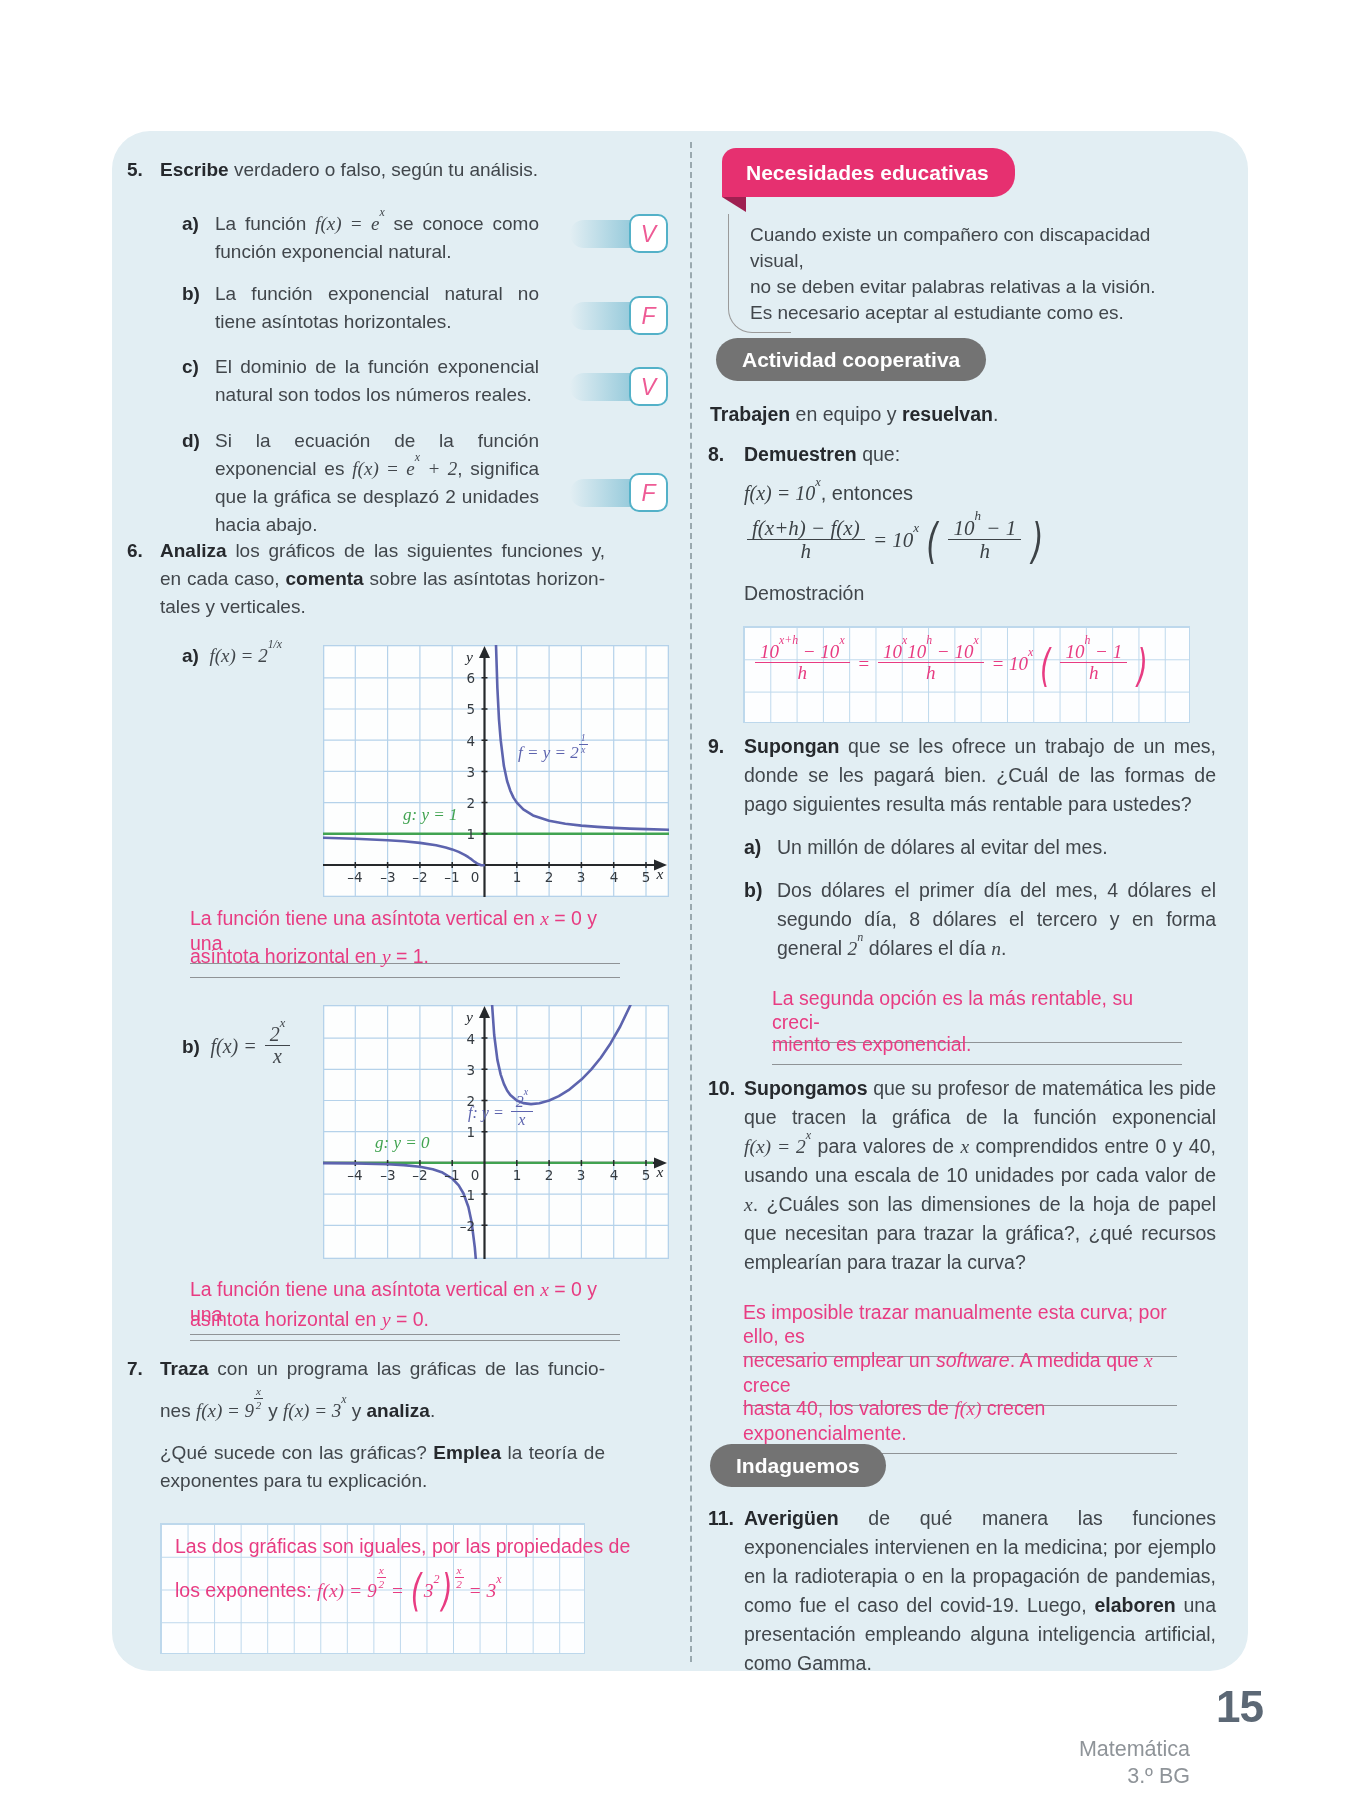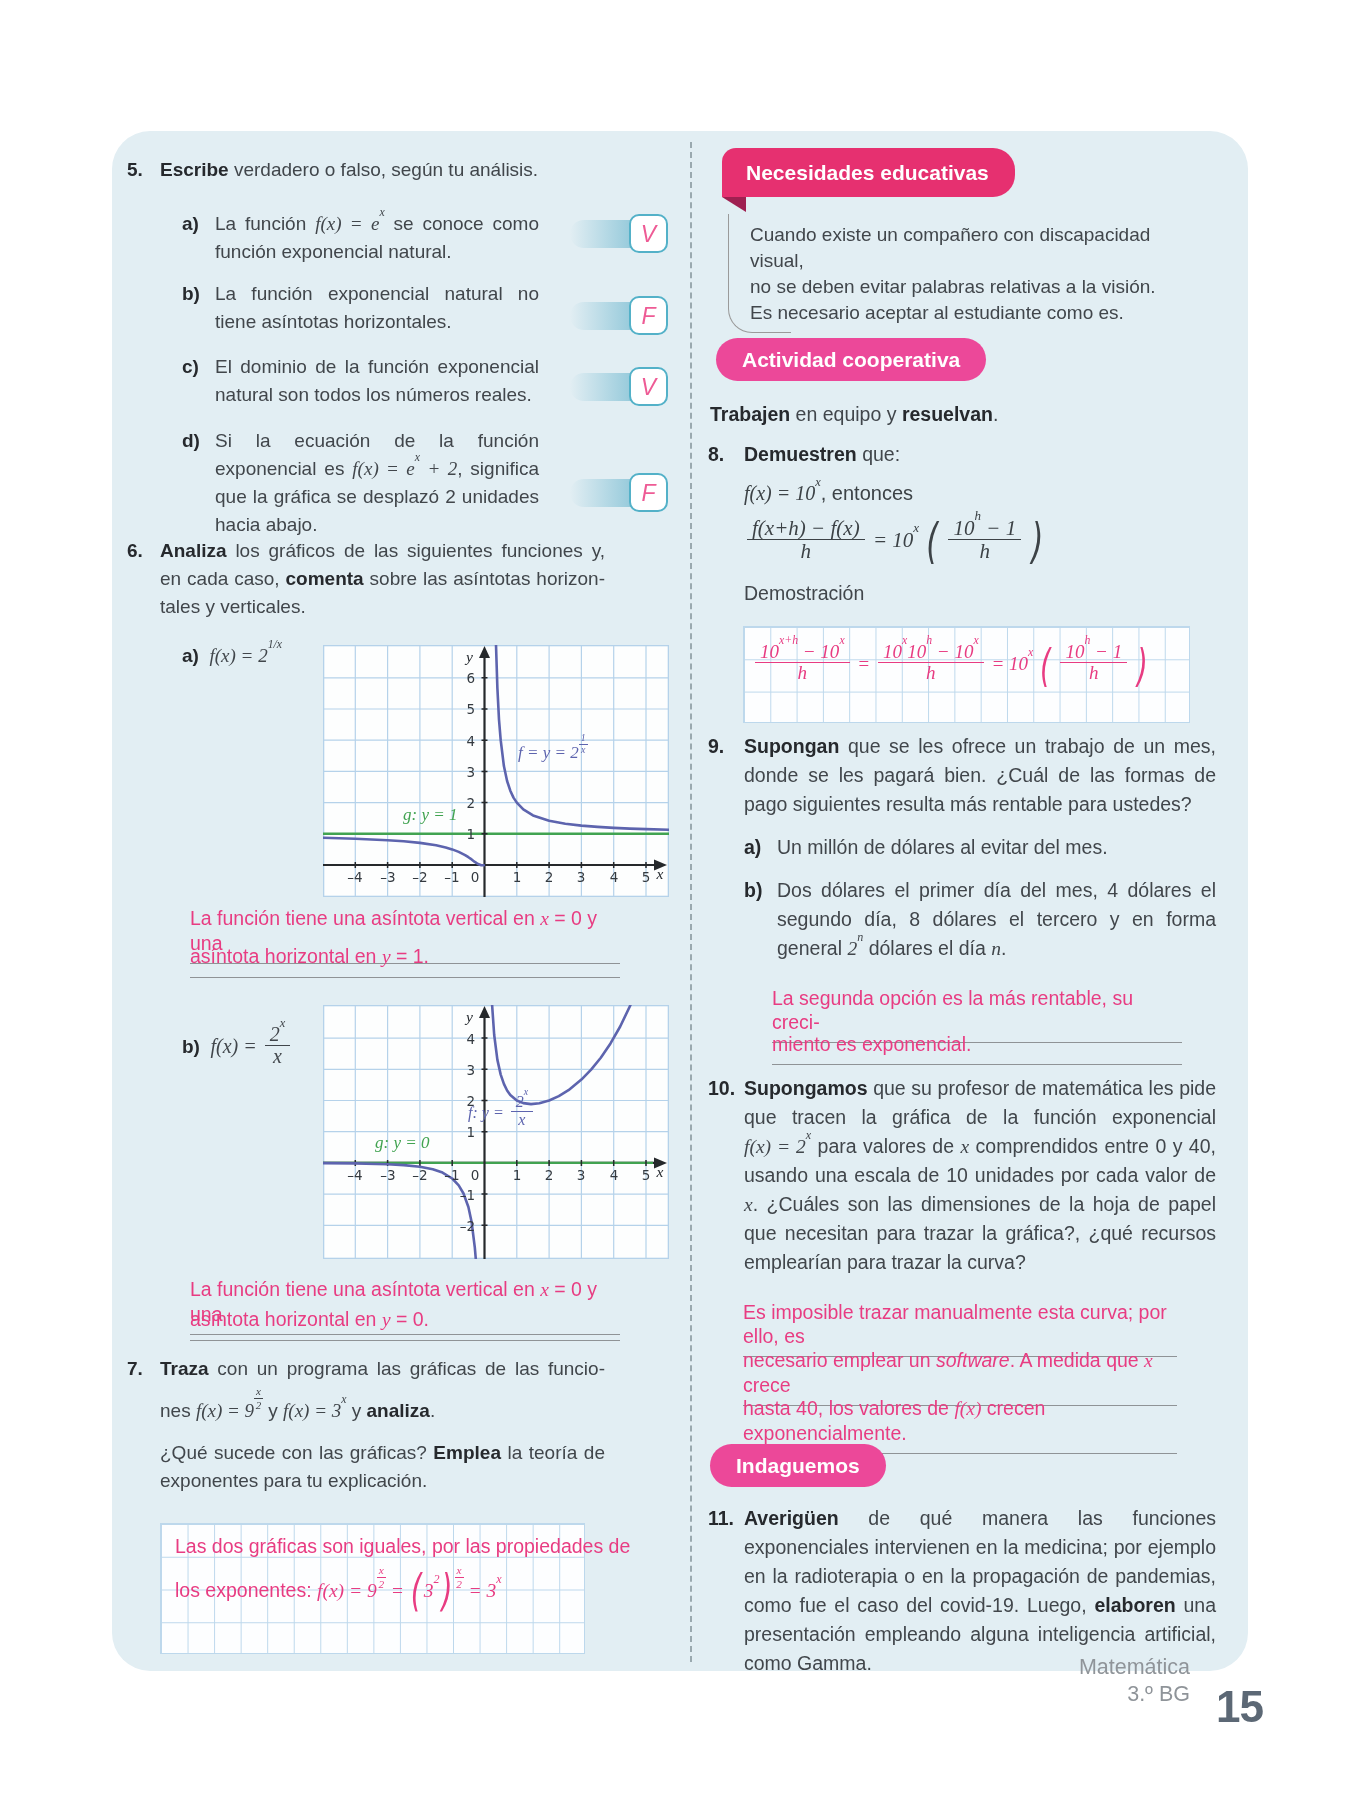--- a/index.html
+++ b/index.html
@@ -61,28 +61,28 @@
 
   
   .sqgrid{position:absolute;background-color:#fdfeff;border:1px solid #bdd8ec;box-sizing:border-box;
     background-image:linear-gradient(#bdd8ec 1px,transparent 1px),linear-gradient(90deg,#bdd8ec 1px,transparent 1px);}
   .sqgrid .gtext{position:absolute;color:#e83c82;white-space:nowrap;}
   .sqgrid .gtext .m{color:#e83c82;}
 
   
   .badge-pink{position:relative;display:inline-block;background:#e63070;color:#fff;font-weight:bold;font-size:21px;line-height:1;padding:14px 26px 14px 24px;border-radius:14px 22px 22px 0;}
   .badge-pink::after{content:"";position:absolute;left:0;bottom:-15px;width:24px;height:15px;background:#9f2051;clip-path:polygon(0 0,100% 0,100% 100%);}
-  .badge-teal{display:inline-block;background:#ec4899;color:#fff;font-weight:bold;font-size:21px;line-height:1;padding:11px 26px;border-radius:24px;}
+  .badge-teal{display:inline-block;background:#737373;color:#fff;font-weight:bold;font-size:21px;line-height:1;padding:11px 26px;border-radius:24px;}
   .notebody{position:absolute;left:42px;top:74px;width:450px;font-size:19px;line-height:26px;text-align:left;}
   .notetail{position:absolute;left:20px;top:66px;width:62px;height:118px;border-left:1.7px solid #9a9a9a;border-bottom:1.7px solid #9a9a9a;border-bottom-left-radius:24px;}
   .mathline{font-size:20px;white-space:nowrap;color:#3c4246;}
   .dem{color:#41464b;}
 
   
-  .footer-label{position:absolute;left:968px;top:1654px;width:222px;text-align:right;color:#8f9499;font-size:21.5px;line-height:27px;}
+  .footer-label{position:absolute;left:968px;top:1736px;width:222px;text-align:right;color:#8f9499;font-size:21.5px;line-height:27px;}
   .footer-num{position:absolute;left:1216px;top:1682px;font-size:44px;font-weight:bold;color:#5c6875;letter-spacing:-1px;}
 </style>
 </head>
 <body>
 
 <div class="page">
   <div class="panel"></div>
   <div class="divider"></div>
 
   <div class="col-l">

